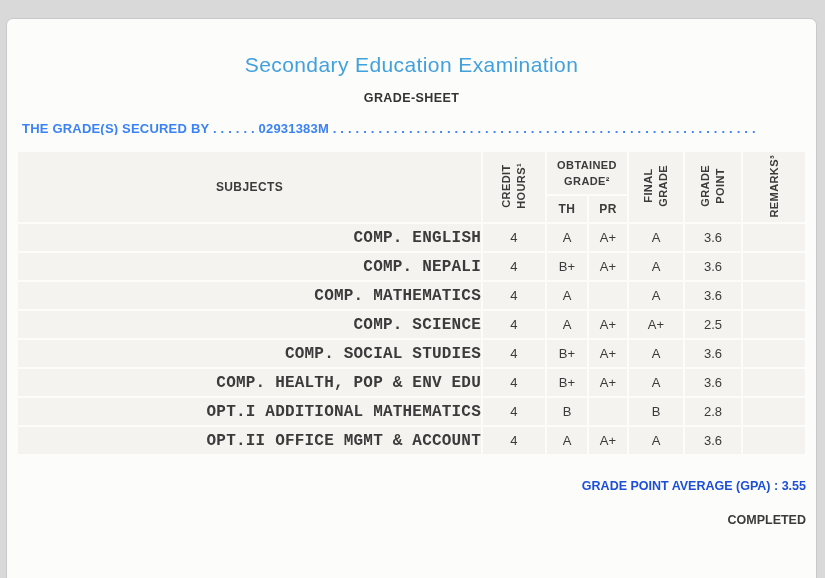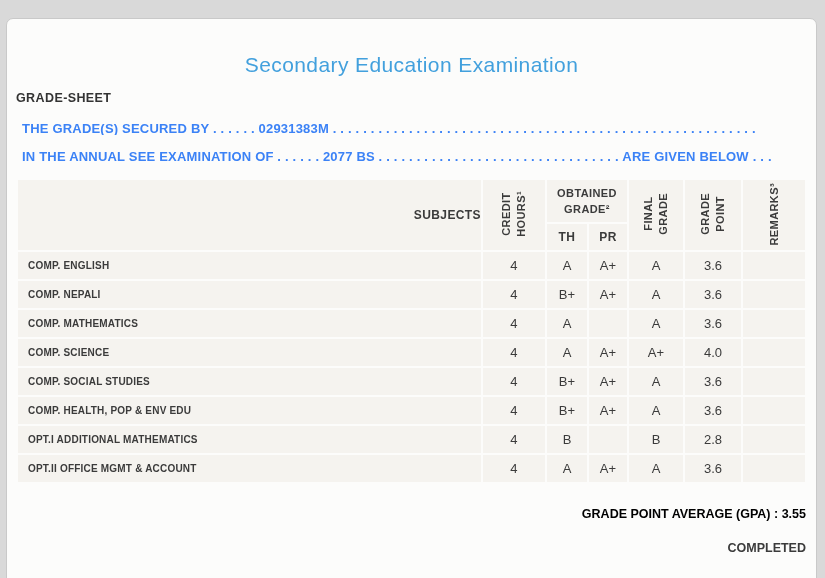--- a/index.html
+++ b/index.html
@@ -31,20 +31,21 @@
     margin: 33px 0 0 0;
     text-align: center;
     font-size: 21px;
     font-weight: 400;
     letter-spacing: 0.4px;
     color: #42a0dd;
     line-height: 25px;
   }
   .subtitle {
     margin: 14px 0 0 0;
+    text-align: center;
     font-size: 12.5px;
     font-weight: bold;
     letter-spacing: 0.4px;
     color: #333333;
     line-height: 14px;
   }
   .info {
     margin-top: 17px;
   }
   .info-line {
@@ -73,21 +74,21 @@
     padding: 0;
   }
   thead th {
     font-size: 11px;
     font-weight: bold;
     letter-spacing: 0.4px;
     vertical-align: middle;
     text-align: center;
   }
   th.subjects-head {
-    text-align: right;
+    text-align: center;
     padding-left: 10px;
     font-size: 12px;
   }
   th.vert { height: 70px; }
   .vtext {
     display: inline-block;
     writing-mode: vertical-rl;
     transform: rotate(180deg);
     white-space: pre-line;
     line-height: 1.35;
@@ -102,32 +103,33 @@
     font-size: 12px;
   }
   tbody td {
     background: #f8f7f3;
     height: 27px;
     text-align: center;
     font-size: 13px;
     font-weight: 400;
   }
   tbody td.subject {
-    text-align: left;
+    text-align: right;
     padding-left: 10px;
-    font-size: 10px;
+    font-size: 16px;
     font-weight: bold;
     letter-spacing: 0.2px;
+    font-family: Liberation Mono, monospace;
   }
   .gpa-line {
     margin-top: 23px;
     text-align: right;
     font-size: 12.5px;
     font-weight: bold;
-    color: #000000;
+    color: #1d4ed8;
     padding-right: 1px;
   }
   .status-line {
     margin-top: 20px;
     text-align: right;
     font-size: 12.5px;
     font-weight: bold;
     color: #3b3b3b;
     padding-right: 1px;
   }
@@ -139,27 +141,20 @@
 
   <h1 class="title">Secondary Education Examination</h1>
   <h2 class="subtitle">GRADE-SHEET</h2>
 
   <div class="info">
     <div class="info-line">
       <span>THE GRADE(S) SECURED BY</span>
       <span class="dots">. . . . . .</span>
       <span>02931383M</span>
       <span class="dots">. . . . . . . . . . . . . . . . . . . . . . . . . . . . . . . . . . . . . . . . . . . . . . . . . . . . . . . .</span>
-    </div>
-    <div class="info-line">
-      <span>IN THE ANNUAL SEE EXAMINATION OF</span>
-      <span class="dots">. . . . . .</span>
-      <span>2077 BS</span>
-      <span class="dots">. . . . . . . . . . . . . . . . . . . . . . . . . . . . . . . .</span>
-      <span>ARE GIVEN BELOW . . .</span>
     </div>
   </div>
 
   <table class="grades">
     <colgroup>
       <col style="width:auto">
       <col style="width:62px">
       <col style="width:40px">
       <col style="width:38px">
       <col style="width:54px">
@@ -211,21 +206,21 @@
         <td>A</td>
         <td>3.6</td>
         <td></td>
       </tr>
       <tr>
         <td class="subject">COMP. SCIENCE</td>
         <td>4</td>
         <td>A</td>
         <td>A+</td>
         <td>A+</td>
-        <td>4.0</td>
+        <td>2.5</td>
         <td></td>
       </tr>
       <tr>
         <td class="subject">COMP. SOCIAL STUDIES</td>
         <td>4</td>
         <td>B+</td>
         <td>A+</td>
         <td>A</td>
         <td>3.6</td>
         <td></td>

